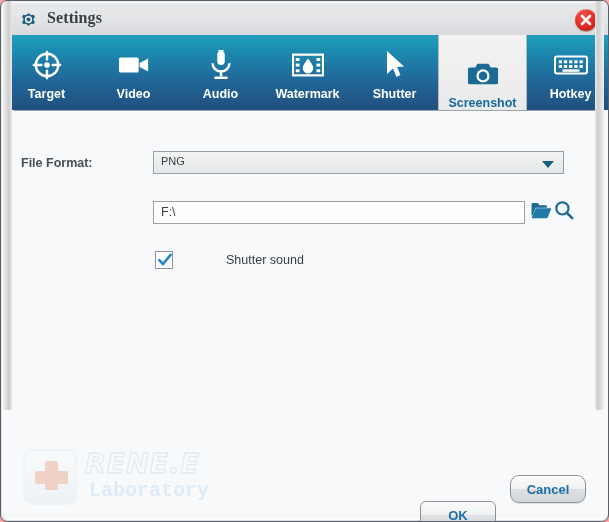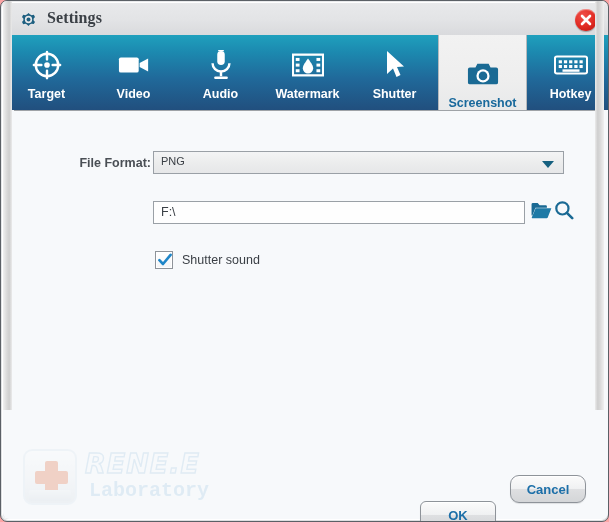--- a/index.html
+++ b/index.html
@@ -137,21 +137,20 @@
     width: 583px; height: 1px;
     background: #9fa3a7;
   }
 
   
   .field-label {
     position: absolute;
     font-size: 12.5px;
     font-weight: bold;
     color: #4a4f55;
-    text-align: right;
     white-space: nowrap;
   }
   #label-fileformat   { left: 20px; top: 155px; width: 130px; }
   #label-outputfolder { left: 20px; top: 205px; width: 130px; }
 
   .combo {
     position: absolute;
     left: 152px; top: 150px;
     width: 411px; height: 23px;
     box-sizing: border-box;
@@ -198,20 +197,21 @@
   #folder-btn { left: 528px; top: 199px; width: 24px; height: 24px; }
   #search-btn { left: 551px; top: 199px; width: 24px; height: 24px; }
 
   
   .checkrow {
     position: absolute;
     left: 154px; top: 248px;
     height: 22px;
     display: flex; align-items: center;
     cursor: pointer;
+    gap: 44px;
   }
   .checkbox {
     width: 18px; height: 18px;
     box-sizing: border-box;
     border: 1px solid #8e9399;
     background: linear-gradient(to bottom, #ffffff 0%, #f4f5f6 100%);
     position: relative;
     box-shadow: inset 0 0 0 1px #ffffff;
   }
   .checkbox svg { position: absolute; left: 1px; top: 0px; }

